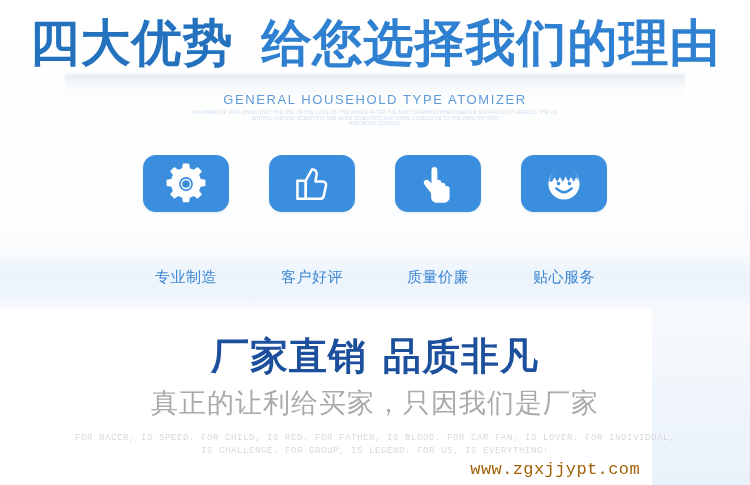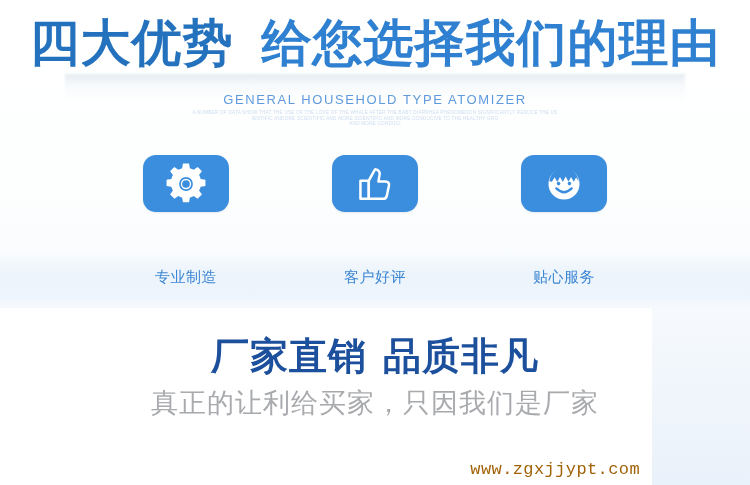--- a/index.html
+++ b/index.html
@@ -272,20 +272,30 @@
               <g fill="none" stroke="#ffffff" stroke-width="2.6" stroke-linejoin="round" stroke-linecap="round">
                 <path d="M17.5 20.5 L17.5 39.5 L32.5 39.5 C34.4 39.5 35.9 38.2 36.3 36.4 L38.6 25.6 C39.1 23.3 37.4 21.3 35.1 21.3 L27.6 21.3 L28.8 14.2 C29.2 11.7 27.6 9.3 25.2 8.8 C24.4 8.6 23.7 9.0 23.4 9.7 L17.5 20.5 Z"></path>
                 <rect x="8.8" y="20.5" width="8.7" height="19.0"></rect>
               </g>
             </svg>
           </span>
         </div>
         <div class="card-label">客户好评</div>
       </div>
 
+      <div class="card-col">
+        <div class="card-tile">
+          <span>
+            <svg width="44" height="46" viewBox="0 0 44 48" aria-hidden="true">
+              <path fill="#ffffff" d="M18.2 6.2c-1.7 0-3.0 1.4-3.0 3.1v14.1l-2.6-2.9c-1.2-1.3-3.2-1.4-4.5-0.2-1.2 1.1-1.3 3.0-0.3 4.3l7.0 9.1v4.0c0 3.2 2.6 5.8 5.8 5.8h7.6c3.3 0 5.9-2.6 5.9-5.8v-8.8c0-1.5-1.2-2.8-2.7-2.8-0.6 0-1.1 0.2-1.6 0.5v-1.0c0-1.5-1.2-2.8-2.7-2.8-0.6 0-1.2 0.2-1.6 0.5v-0.9c0-1.5-1.2-2.8-2.7-2.8-0.6 0-1.1 0.2-1.5 0.5V9.3c0-1.7-1.4-3.1-3.1-3.1z"></path>
+            </svg>
+          </span>
+        </div>
+        <div class="card-label">质量价廉</div>
+      </div>
 
       <div class="card-col">
         <div class="card-tile">
           <span>
             <svg width="46" height="46" viewBox="0 0 48 48" aria-hidden="true">
               <circle cx="24" cy="24" r="16.2" fill="#ffffff"></circle>
               <path fill="#3b8ede" d="M8.6 21.0 C10.2 12.4 16.5 7.0 24 7.0 C31.5 7.0 37.8 12.4 39.4 21.0 L36.6 17.2 L34.2 21.6 L31.4 16.6 L28.6 21.6 L25.8 16.2 L22.8 21.8 L19.8 16.6 L17.0 21.8 L14.2 17.0 L11.4 21.6 Z"></path>
               <circle cx="18.3" cy="23.6" r="1.85" fill="#3b8ede"></circle>
               <circle cx="29.7" cy="23.6" r="1.85" fill="#3b8ede"></circle>
               <path d="M16.0 28.6 Q24 36.4 32.0 28.6" fill="none" stroke="#3b8ede" stroke-width="2.5" stroke-linecap="round"></path>
@@ -299,17 +309,21 @@
   </div>
 
   <div class="bottom-section">
 
     <div class="promo-title">
       <span>厂家直销</span><span class="gap"></span><span>品质非凡</span>
     </div>
 
     <div class="promo-sub">真正的让利给买家，只因我们是厂家</div>
 
+    <div class="promo-en">
+      <div>FOR RACER, IS SPEED. FOR CHILD, IS RED. FOR FATHER, IS BLOOD. FOR CAR FAN, IS LOVER. FOR INDIVIDUAL,</div>
+      <div>IS CHALLENGE. FOR GROUP, IS LEGEND. FOR US, IS EVERYTHING!</div>
+    </div>
 
     <div class="site-url">www.zgxjjypt.com</div>
   </div>
 
 </div>
 
 </body></html>

